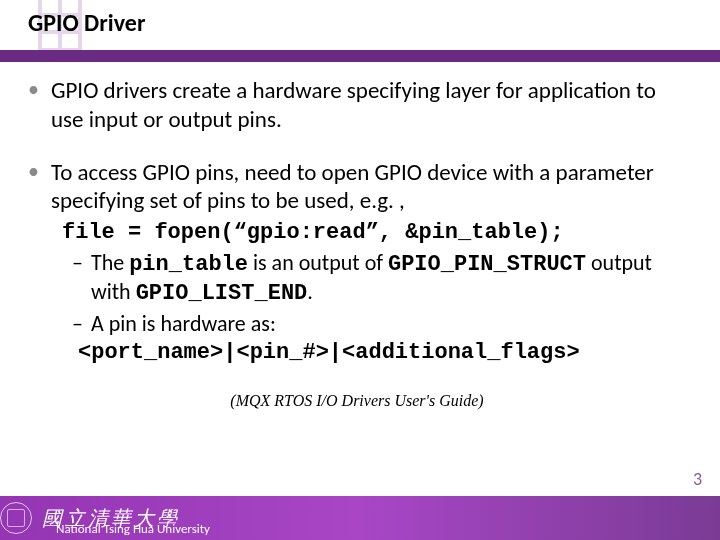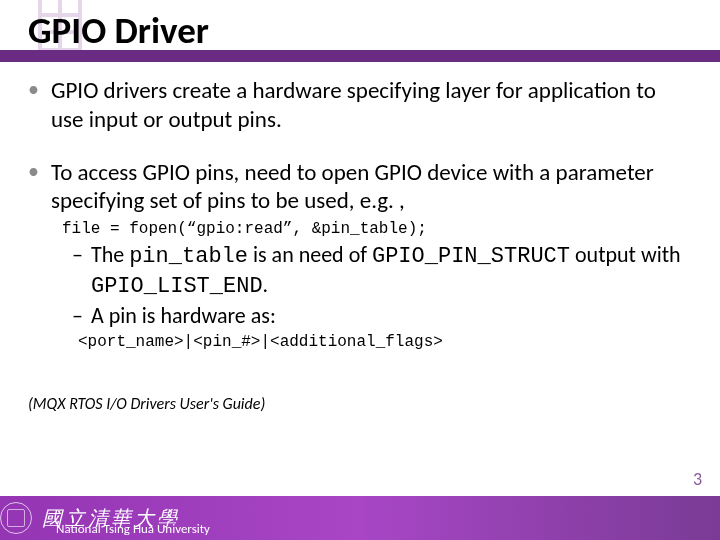--- a/index.html
+++ b/index.html
@@ -17,21 +17,21 @@
     left: 30px;
     width: 60px;
     height: 70px;
     opacity: 0.25;
   }
   .watermark svg { width: 100%; height: 100%; }
   .title {
     position: absolute;
     top: 8px;
     left: 28px;
-    font-size: 37px;
+    font-size: 24px;
     font-weight: bold;
     color: #000;
   }
   .title-bar {
     position: absolute;
     top: 50px;
     left: 0;
     width: 100%;
     height: 12px;
     background: #6a2c82;
@@ -56,42 +56,44 @@
     margin-right: 12px;
     line-height: 1.3;
   }
   .bullet-text { flex: 1; }
   .sub-block {
     margin-left: 34px;
     margin-top: 4px;
   }
   .code-line {
     font-family: "Courier New", monospace;
-    font-size: 16px;
+    font-size: 22px;
     margin-bottom: 2px;
+    font-weight: bold;
   }
   .dash-row {
     display: flex;
     align-items: flex-start;
     margin-left: 10px;
     margin-top: 2px;
     margin-bottom: 2px;
   }
   .dash {
     margin-right: 8px;
     font-size: 22px;
   }
   .dash-text { flex: 1; font-size: 22px; line-height: 1.25; }
-  .mono { font-family: "Courier New", monospace; }
+  .mono { font-family: "Courier New", monospace; font-weight: bold; }
   .citation {
-    text-align: left;
+    text-align: center;
     font-size: 16px;
     font-style: italic;
-    margin-top: 42px;
+    margin-top: 24px;
     padding-right: 6px;
+    font-family: Liberation Serif, serif;
   }
   .footer {
     position: absolute;
     bottom: 0;
     left: 0;
     width: 100%;
     height: 44px;
     background: linear-gradient(to right, #9435b3 0%, #a846c6 50%, #7a3b95 100%);
     color: #ffffff;
     display: flex;
@@ -159,21 +161,21 @@
     <div class="bullet-dot">•</div>
     <div class="bullet-text">To access GPIO pins, need to open GPIO device with a parameter specifying set of pins to be used, e.g. ,</div>
   </div>
 
   <div class="sub-block">
     <div class="code-line">file = fopen(“gpio:read”, &amp;pin_table);</div>
 
     <div class="dash-row">
       <div class="dash">–</div>
       <div class="dash-text">
-        <span>The </span><span class="mono">pin_table</span><span> is an need of </span><span class="mono">GPIO_PIN_STRUCT</span><span> output with </span><span class="mono">GPIO_LIST_END</span><span>.</span>
+        <span>The </span><span class="mono">pin_table</span><span> is an output of </span><span class="mono">GPIO_PIN_STRUCT</span><span> output with </span><span class="mono">GPIO_LIST_END</span><span>.</span>
       </div>
     </div>
 
     <div class="dash-row">
       <div class="dash">–</div>
       <div class="dash-text">A pin is hardware as:</div>
     </div>
 
     <div class="code-line" style="margin-left:16px;">&lt;port_name&gt;|&lt;pin_#&gt;|&lt;additional_flags&gt;</div>
   </div>

